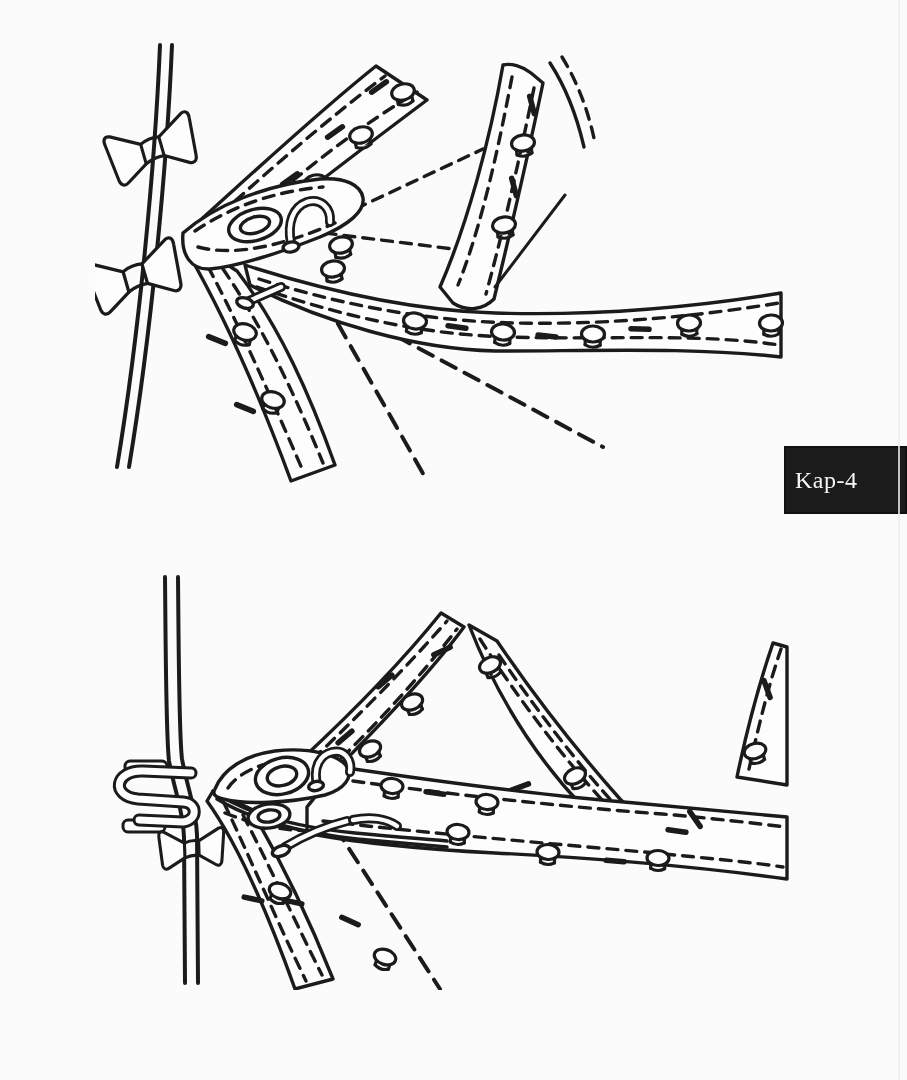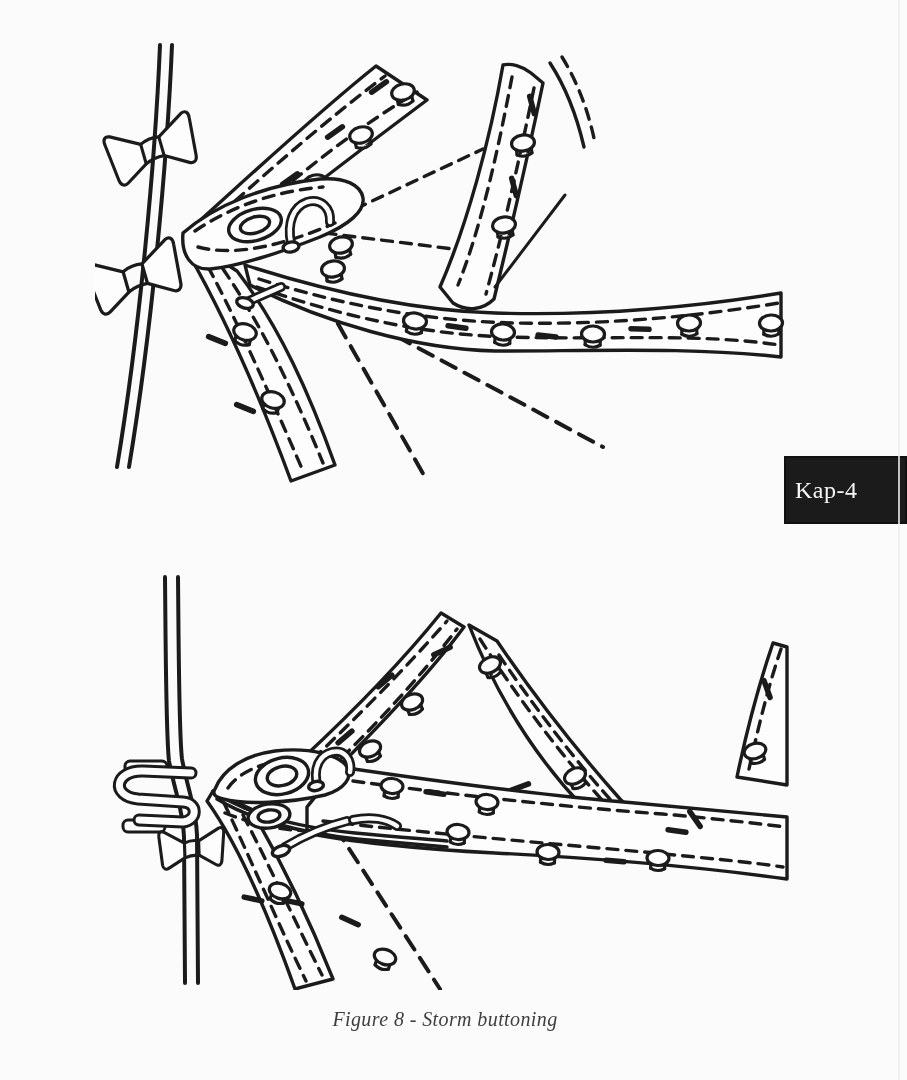--- a/index.html
+++ b/index.html
@@ -8,21 +8,21 @@
   figure{margin:0;padding:0;}
   .fig{position:absolute;}
   .fig7{left:95px;top:35px;width:690px;height:450px;}
   .fig8{left:95px;top:568px;width:695px;height:422px;}
   .art{display:block;width:100%;height:100%;}
   .caption{position:absolute;left:100px;width:690px;text-align:center;
            font-family:"Liberation Serif",serif;font-style:italic;font-size:20px;
            color:#3e3e3e;letter-spacing:0.4px;}
   .cap7{top:497px;}
   .cap8{top:1008px;}
-  .chapter-tab{position:absolute;left:784px;top:456px;width:123px;height:68px;
+  .chapter-tab{position:absolute;left:784px;top:446px;width:123px;height:68px;
            background:#1b1b1b;border:2px solid #111;box-sizing:border-box;
            display:flex;align-items:center;padding-left:9px;}
   .chapter-tab span{color:#f6f6f6;font-family:"Liberation Serif",serif;
            font-size:24px;letter-spacing:0.5px;}
   .page-edge{position:absolute;left:898px;top:0;width:2px;height:1080px;
            background:#ededed;opacity:0.8;}
   
   .ink{stroke:#1b1b1b;stroke-width:3.4;fill:none;stroke-linecap:round;stroke-linejoin:round;}
   .fillw{fill:#fdfdfd;}
   .dash{stroke-dasharray:11 8;}
@@ -273,17 +273,16 @@
           <path d="M96,204 L48,202 C20,201 15,227 43,230 L88,233 C103,234 103,251 88,253 L44,251" stroke="#fdfdfd" stroke-width="7"></path>
         </g>
 
         <g>
           <use href="#clip8" transform="translate(97,287) rotate(-2) scale(0.55)"></use>
         </g>
       </g>
     </svg>
   </figure>
 
-  <div class="caption cap8">Figure 8 - Storm buttoning</div>
 
   <div class="page-edge"></div>
 
 </div>
 
 </body></html>

